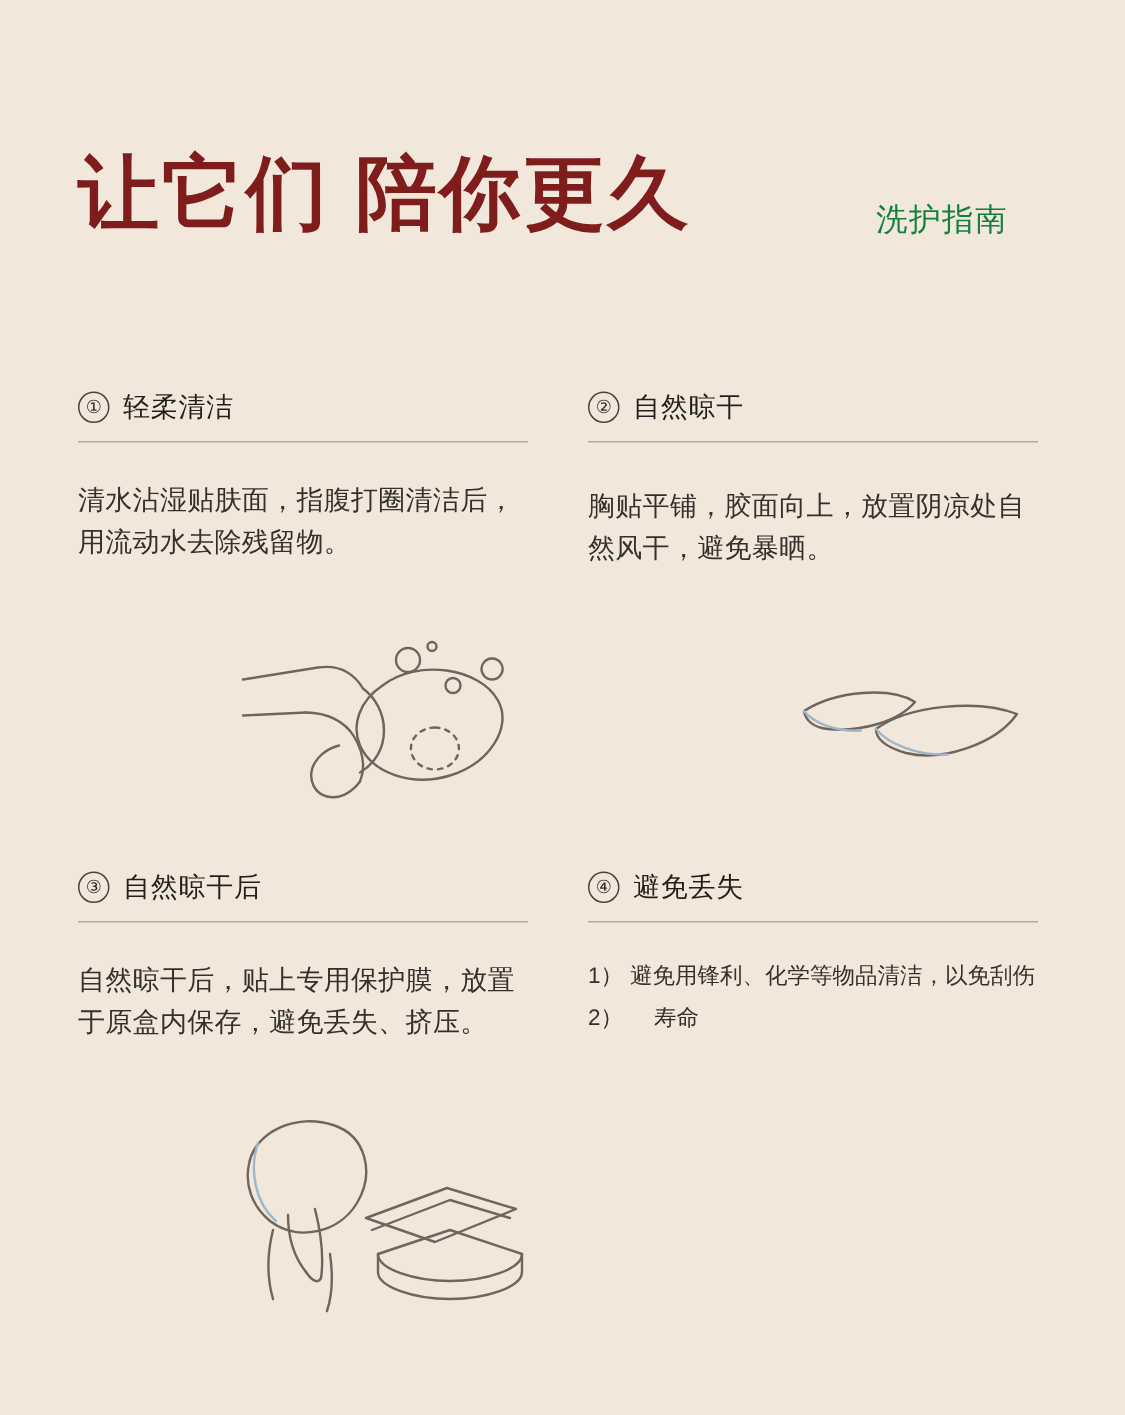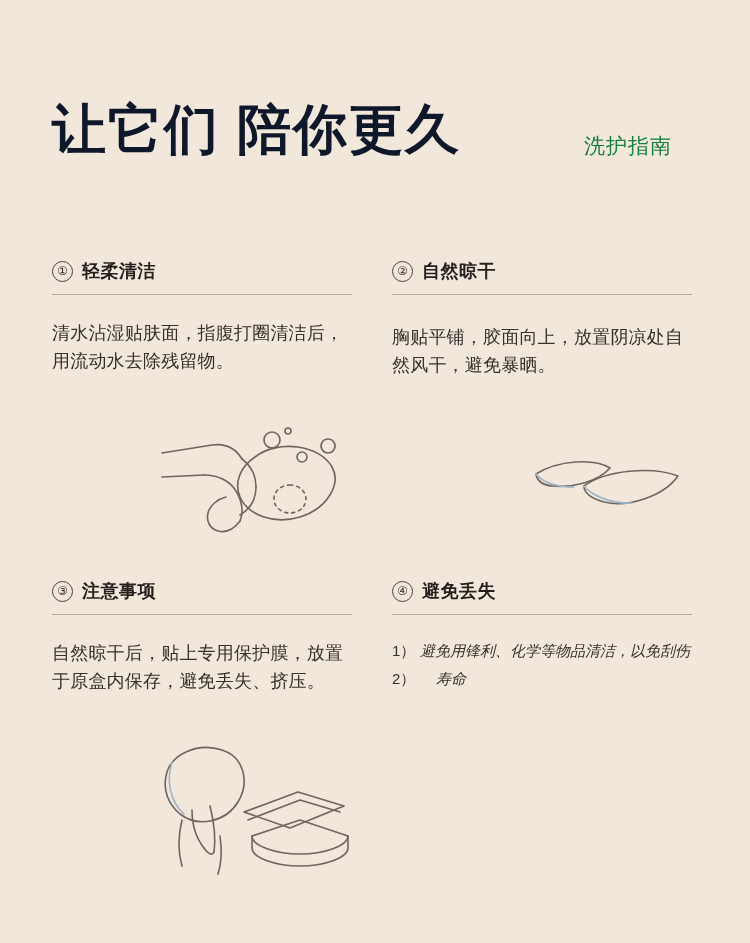--- a/index.html
+++ b/index.html
@@ -31,21 +31,21 @@
     height: 90px;
   }
   .title {
     position: absolute;
     left: 52px;
     top: 0;
     font-size: 54px;
     font-weight: bold;
     letter-spacing: 2px;
     line-height: 66px;
-    color: #0f172a;
+    color: #7f1d1d;
     white-space: pre;
   }
   .subtitle {
     position: absolute;
     left: 584px;
     top: 36px;
     font-size: 21px;
     letter-spacing: 1px;
     color: #15803d;
     white-space: pre;
@@ -73,21 +73,21 @@
     border: 1px solid #4a423c;
     border-radius: 50%;
     font-size: 12px;
     line-height: 19px;
     text-align: center;
     color: #332d28;
     flex: 0 0 auto;
   }
   .block-title {
     font-size: 18px;
-    font-weight: bold;
+    font-weight: normal;
     color: #231f1c;
     letter-spacing: 0.5px;
     white-space: nowrap;
   }
   .rule {
     margin-top: 10px;
     width: 300px;
     height: 1px;
     background: #b9aa9a;
   }
@@ -113,21 +113,20 @@
     display: flex;
     align-items: flex-start;
   }
   .note-idx {
     flex: 0 0 auto;
     width: 28px;
     text-align: left;
   }
   .note-body {
     flex: 1 1 auto;
-    font-style: italic;
   }
   .note-indent {
     display: block;
     text-indent: 16px;
   }
 
   
   .illus {
     position: absolute;
   }
@@ -161,21 +160,21 @@
       <span class="num-circle">②</span>
       <span class="block-title">自然晾干</span>
     </div>
     <div class="rule"></div>
     <div class="body-text">胸贴平铺，胶面向上，放置阴凉处自然风干，避免暴晒。</div>
   </div>
 
   <div class="block b3">
     <div class="block-head">
       <span class="num-circle">③</span>
-      <span class="block-title">注意事项</span>
+      <span class="block-title">自然晾干后</span>
     </div>
     <div class="rule"></div>
     <div class="body-text">自然晾干后，贴上专用保护膜，放置于原盒内保存，避免丢失、挤压。</div>
   </div>
 
   <div class="block b4">
     <div class="block-head">
       <span class="num-circle">④</span>
       <span class="block-title">避免丢失</span>
     </div>

